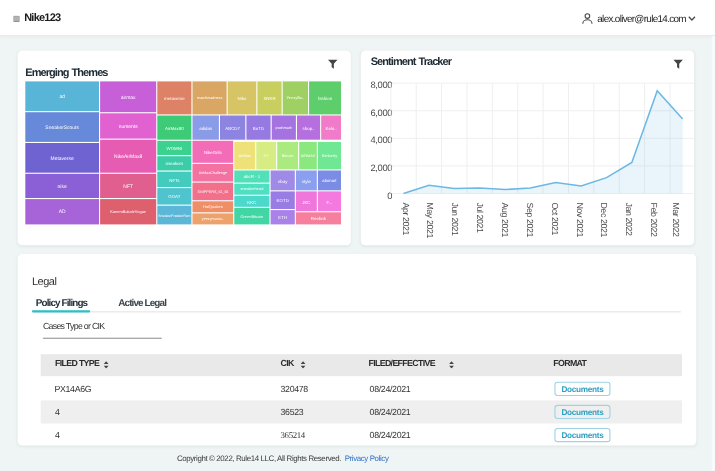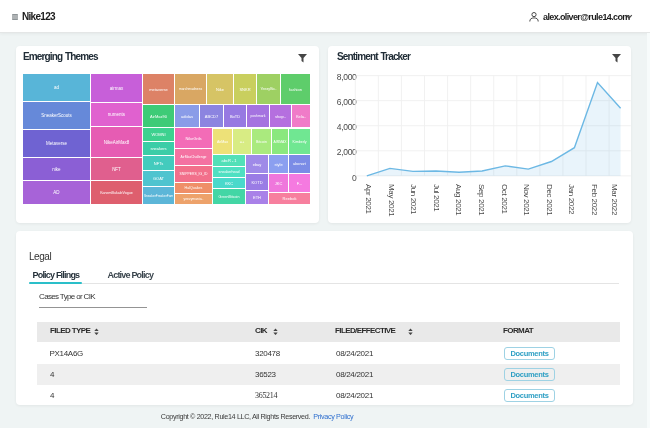--- a/index.html
+++ b/index.html
@@ -12,27 +12,27 @@
 </head>
 <body>
 
 <div class="abs" style="left:0;top:0;width:650px;height:33px;background:#fff;border-bottom:1px solid #e4e6e6;box-shadow:0 1px 3px rgba(0,0,0,0.05);"></div>
 <div class="abs" style="left:11.5px;top:14px;width:6.5px;height:6px;background:#aeb2b4;border-top:1.3px solid #8d9396;border-bottom:1.3px solid #8d9396;border-radius:1px;"></div>
 <div class="abs" style="left:22px;top:11px;font-size:10px;font-weight:700;color:#1c1c1c;letter-spacing:-0.7px;">Nike123</div>
 <svg class="abs" style="left:528px;top:10.5px;" width="12" height="12" viewBox="0 0 12 12">
   <circle cx="6" cy="3.6" r="2.1" fill="none" stroke="#4a4a4a" stroke-width="1"></circle>
   <path d="M1.8 10.5 a4.2 3.6 0 0 1 8.4 0" fill="none" stroke="#4a4a4a" stroke-width="1"></path>
 </svg>
-<div class="abs" style="left:543px;top:12px;font-size:9px;font-weight:700;color:#1d1d1d;letter-spacing:-0.62px;text-align:center;">alex.oliver@rule14.com</div>
+<div class="abs" style="left:543px;top:12px;font-size:9px;font-weight:400;color:#1d1d1d;letter-spacing:-0.62px;text-align:center;">alex.oliver@rule14.com</div>
 <svg class="abs" style="left:625px;top:14px;" width="8" height="6" viewBox="0 0 8 6">
   <path d="M1.2 1.2 L4 4.2 L6.8 1.2" fill="none" stroke="#4a4a4a" stroke-width="1.2"></path>
 </svg>
 
 <div class="card" style="left:16px;top:46px;width:303px;height:177px;"></div>
-<div class="abs" style="left:23px;top:51px;font-size:10px;font-weight:700;color:#202c36;letter-spacing:-0.85px;word-spacing:0.8px;">Emerging Themes</div>
+<div class="abs" style="left:23px;top:61px;font-size:10px;font-weight:700;color:#202c36;letter-spacing:-0.85px;word-spacing:0.8px;">Emerging Themes</div>
 <svg class="abs" style="left:298px;top:54px;" width="9" height="9" viewBox="0 0 9 9">
   <polygon points="0,0 9,0 5.5,3.9 5.5,8.6 3.5,7.1 3.5,3.9" fill="#454545"></polygon>
 </svg>
 
 <div class="abs" id="treemap" style="left:23px;top:74px;width:287px;height:130px;font-weight:400;letter-spacing:0;">
     <div class="tile" style="left:0px;top:0px;width:67px;height:27px;background:#58b5d8;font-size:4.5px;">ad</div>
     <div class="tile" style="left:0px;top:28px;width:67px;height:27px;background:#6689d9;font-size:4.5px;">SneakerScouts</div>
     <div class="tile" style="left:0px;top:56px;width:67px;height:27px;background:#6f63d2;font-size:4.5px;">Metaverse</div>
     <div class="tile" style="left:0px;top:84px;width:67px;height:22px;background:#8b5fd5;font-size:4.5px;">nike</div>
     <div class="tile" style="left:0px;top:107px;width:67px;height:23px;background:#a763d8;font-size:4.5px;">AD</div>
@@ -123,21 +123,21 @@
     <text transform="translate(241.4,138) rotate(90)" font-size="8" fill="#4a4a4a" letter-spacing="-0.35">Jan 2022</text>
     <text transform="translate(264.0,138) rotate(90)" font-size="8" fill="#4a4a4a" letter-spacing="-0.35">Feb 2022</text>
     <text transform="translate(283.6,138) rotate(90)" font-size="8" fill="#4a4a4a" letter-spacing="-0.35">Mar 2022</text>
     <path d="M38.8 129.9 L61.9 122.4 L84.9 125.4 L108.0 125.0 L131.1 126.3 L154.1 125.0 L177.2 119.9 L200.3 123.1 L223.4 115.5 L246.4 101.7 L269.5 36.5 L292.6 62.2 L292.6 129.9 Z" fill="#6cb8e4" opacity="0.15"></path>
     <path d="M38.8 129.9 L61.9 122.4 L84.9 125.4 L108.0 125.0 L131.1 126.3 L154.1 125.0 L177.2 119.9 L200.3 123.1 L223.4 115.5 L246.4 101.7 L269.5 36.5 L292.6 62.2" fill="none" stroke="#6cb8e4" stroke-width="1.4"></path>
   </svg>
 
 <div class="card" style="left:16px;top:231px;width:617px;height:174px;border-radius:4px;"></div>
 <div class="abs" style="left:29px;top:251px;font-size:10px;color:#333;letter-spacing:-0.45px;">Legal</div>
 <div class="abs" style="left:32.5px;top:270px;font-size:9px;font-weight:700;color:#25313a;letter-spacing:-0.8px;">Policy Filings</div>
-<div class="abs" style="left:107.5px;top:270px;font-size:9px;font-weight:700;color:#3a454d;letter-spacing:-0.8px;">Active Policy</div>
+<div class="abs" style="left:107.5px;top:270px;font-size:9px;font-weight:700;color:#3a454d;letter-spacing:-0.8px;">Active Legal</div>
 <div class="abs" style="left:29px;top:283px;width:590px;height:1px;background:#e4e4e4;"></div>
 <div class="abs" style="left:29px;top:281.5px;width:53px;height:2.5px;background:#2abfc9;border-radius:2px;"></div>
 <div class="abs" style="left:39px;top:292px;font-size:8px;color:#333;letter-spacing:-0.65px;">Cases Type or CIK</div>
 <div class="abs" style="left:39px;top:307px;width:108px;height:1px;background:#949494;"></div>
 
 <div class="abs" style="left:37px;top:322px;width:583px;height:20px;background:#e9e9e9;"></div>
 <div class="abs" style="left:37px;top:364px;width:583px;height:21px;background:#efefef;"></div>
 <div class="abs" style="left:50px;top:326px;font-size:8px;font-weight:700;color:#2b2b2b;letter-spacing:-0.6px;">FILED TYPE</div>
 <div class="abs" style="left:255px;top:326px;font-size:8px;font-weight:700;color:#2b2b2b;letter-spacing:-0.6px;">CIK</div>
 <div class="abs" style="left:335px;top:326px;font-size:8px;font-weight:700;color:#2b2b2b;letter-spacing:-0.6px;">FILED/EFFECTIVE</div>

